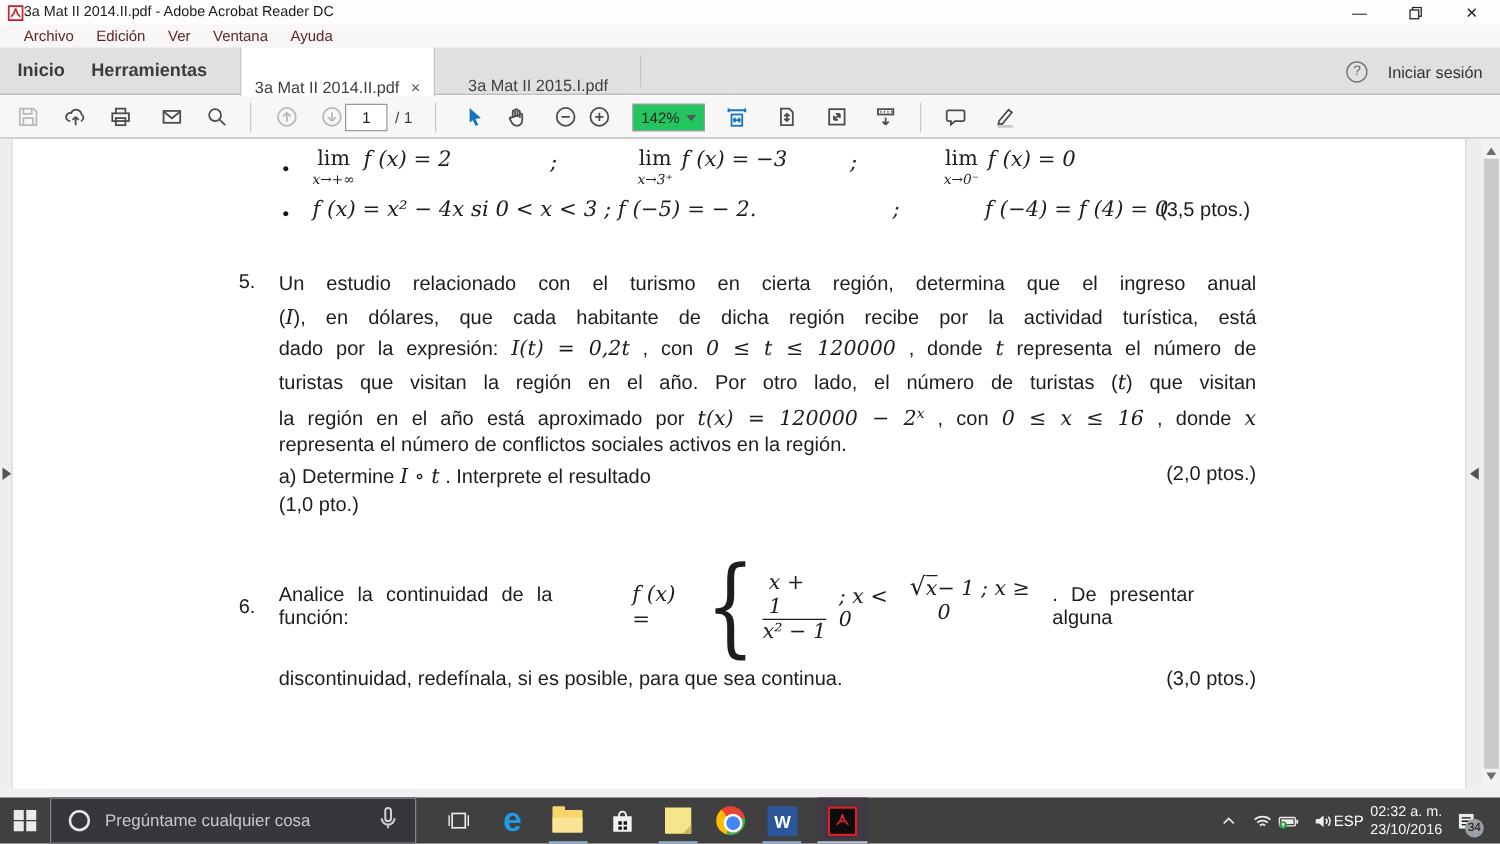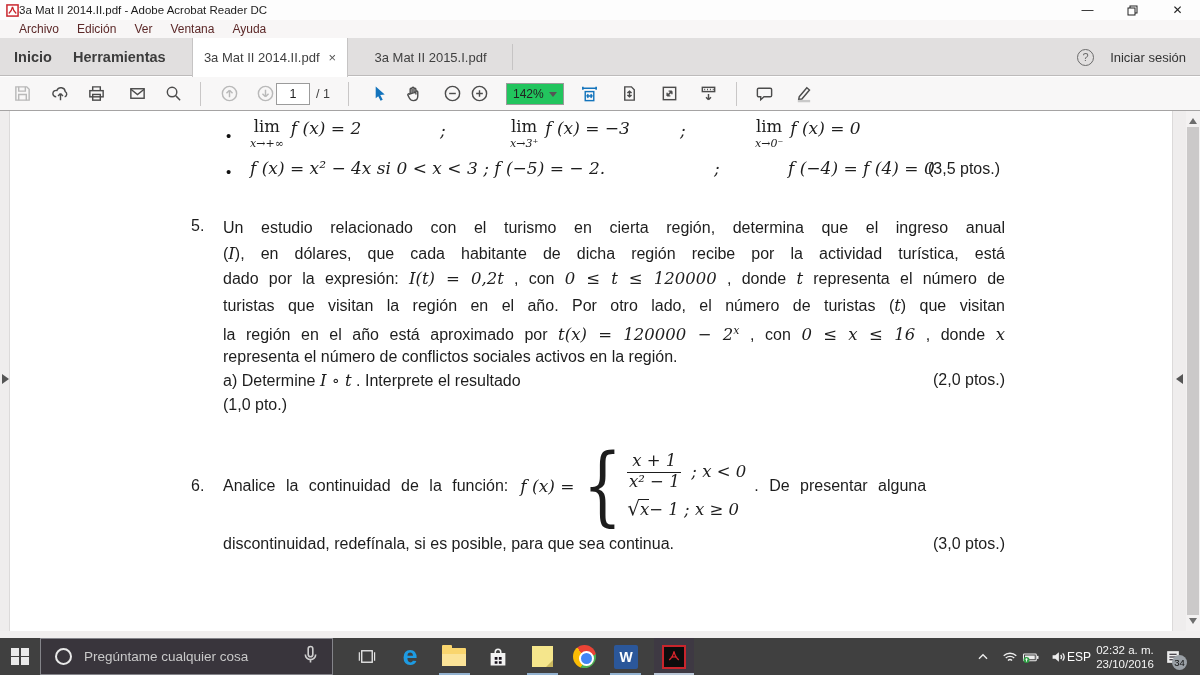--- a/index.html
+++ b/index.html
@@ -14,21 +14,21 @@
   .wincontrols { display:flex; height:20px; }
   .wincontrols span { width:45px; height:20px; display:flex; align-items:center; justify-content:center; font-size:12px; color:#222; }
 
   
   .menubar { position:absolute; top:20px; left:0; width:1200px; height:18px; background:#f8f6f6; display:flex; align-items:center; padding-left:10px; }
   .menubar span { font-size:12px; color:#5c2828; padding:0 9px; }
 
   
   .tabbar { position:absolute; top:38px; left:0; width:1200px; height:38px; background:#e1dfdf; border-bottom:1px solid #bdbbbb; }
   .navtab { position:absolute; top:0; height:38px; line-height:38px; font-size:14.5px; font-weight:700; color:#3c3c3c; }
-  .doctab { position:absolute; top:0; height:38px; display:flex; align-items:center; justify-content:center; font-size:13px; color:#3f3f3f; }
+  .doctab { position:absolute; top:0; height:38px; display:flex; align-items:flex-end; justify-content:center; font-size:13px; color:#3f3f3f; }
   .doctab.active { background:#fff; border-left:1px solid #c6c4c4; border-right:1px solid #c6c4c4; z-index:2; height:39px; }
   .doctab .close { margin-left:9px; font-size:13px; color:#555; }
   .tab-sep { position:absolute; top:6px; height:26px; width:1px; background:#c6c4c4; }
   .tab-right { position:absolute; right:14px; top:0; height:38px; display:flex; align-items:center; }
   .help-circle { width:17px; height:17px; border:1.4px solid #6a6a6a; border-radius:50%; color:#6a6a6a; font-size:11px; display:flex; align-items:center; justify-content:center; }
   .signin { font-size:13px; color:#333; margin-left:16px; }
 
   
   .toolbar { position:absolute; top:77px; left:0; width:1200px; height:34px; background:#f8f7f7; border-bottom:1px solid #a5a3a3; }
   .ticon { position:absolute; top:50%; transform:translateY(-50%); width:24px; height:24px; display:flex; align-items:center; justify-content:center; }
@@ -307,21 +307,21 @@
   </div>
   <div class="abline" style="top:285px">
     <span>(1,0 pto.)</span>
   </div>
 
   <span class="qnum" style="top:366px">6.</span>
   <div class="abs" style="left:223px; top:326px; width:782px; height:98px; display:flex; align-items:center;">
     <span style="word-spacing:6px; margin-right:12px">Analice  la  continuidad  de  la  función:</span>
     <span class="m" style="font-size:17px">f (x) =</span>
     <span class="brace">{</span>
-    <span style="display:inline-flex; flex-direction:column; gap:5px; margin-left:-2px">
+    <span style="display:inline-flex; gap:5px; margin-left:-2px">
       <span style="display:flex; align-items:center; gap:10px">
         <span class="frac">
           <span class="m fn">x + 1</span>
           <span class="m">x² − 1</span>
         </span>
         <span class="m">; x &lt; 0</span>
       </span>
       <span style="display:flex; align-items:baseline">
         <span class="m" style="font-size:20px">√</span>
         <span class="m radtop">x</span>

